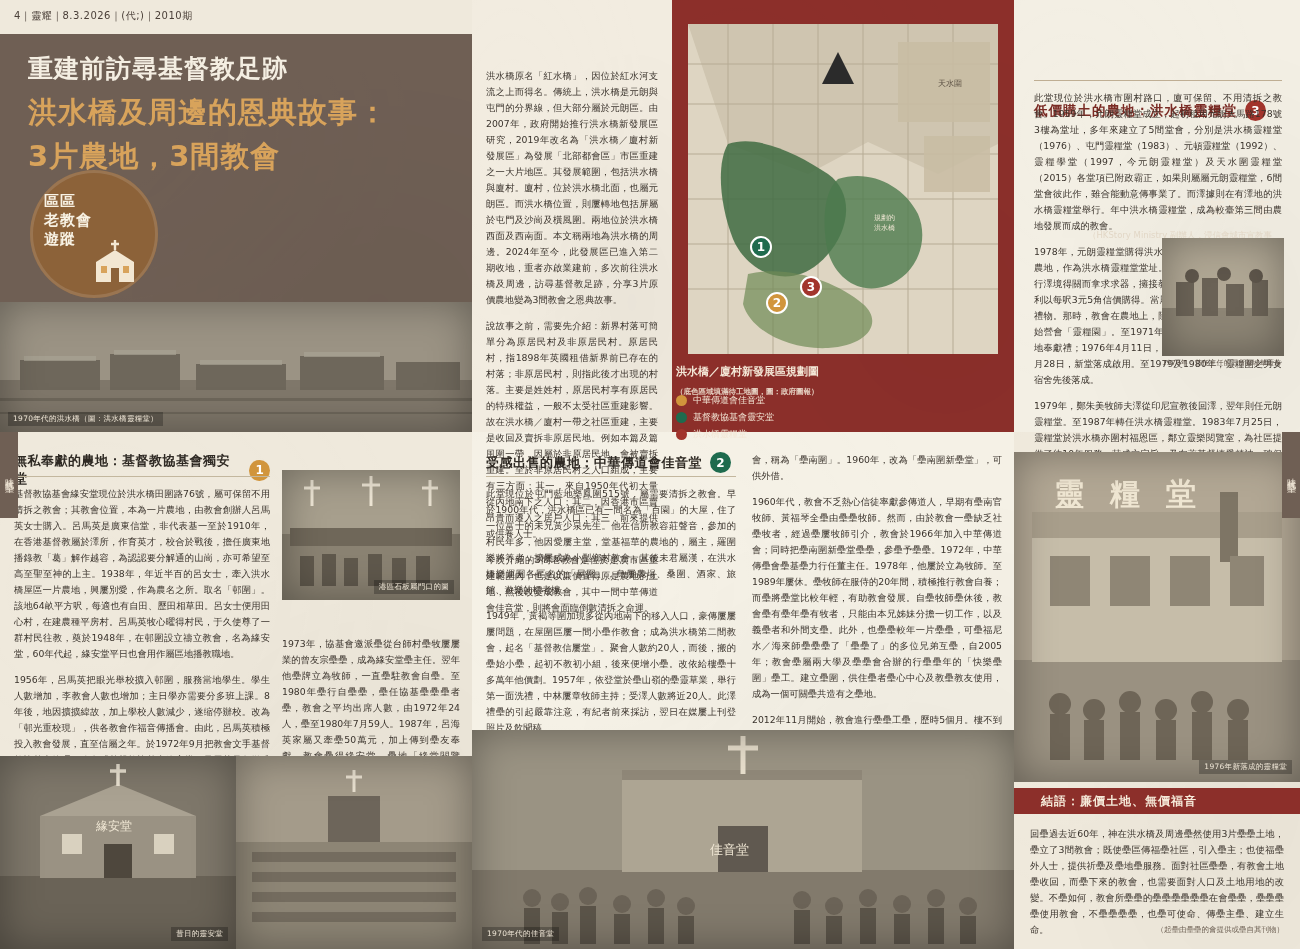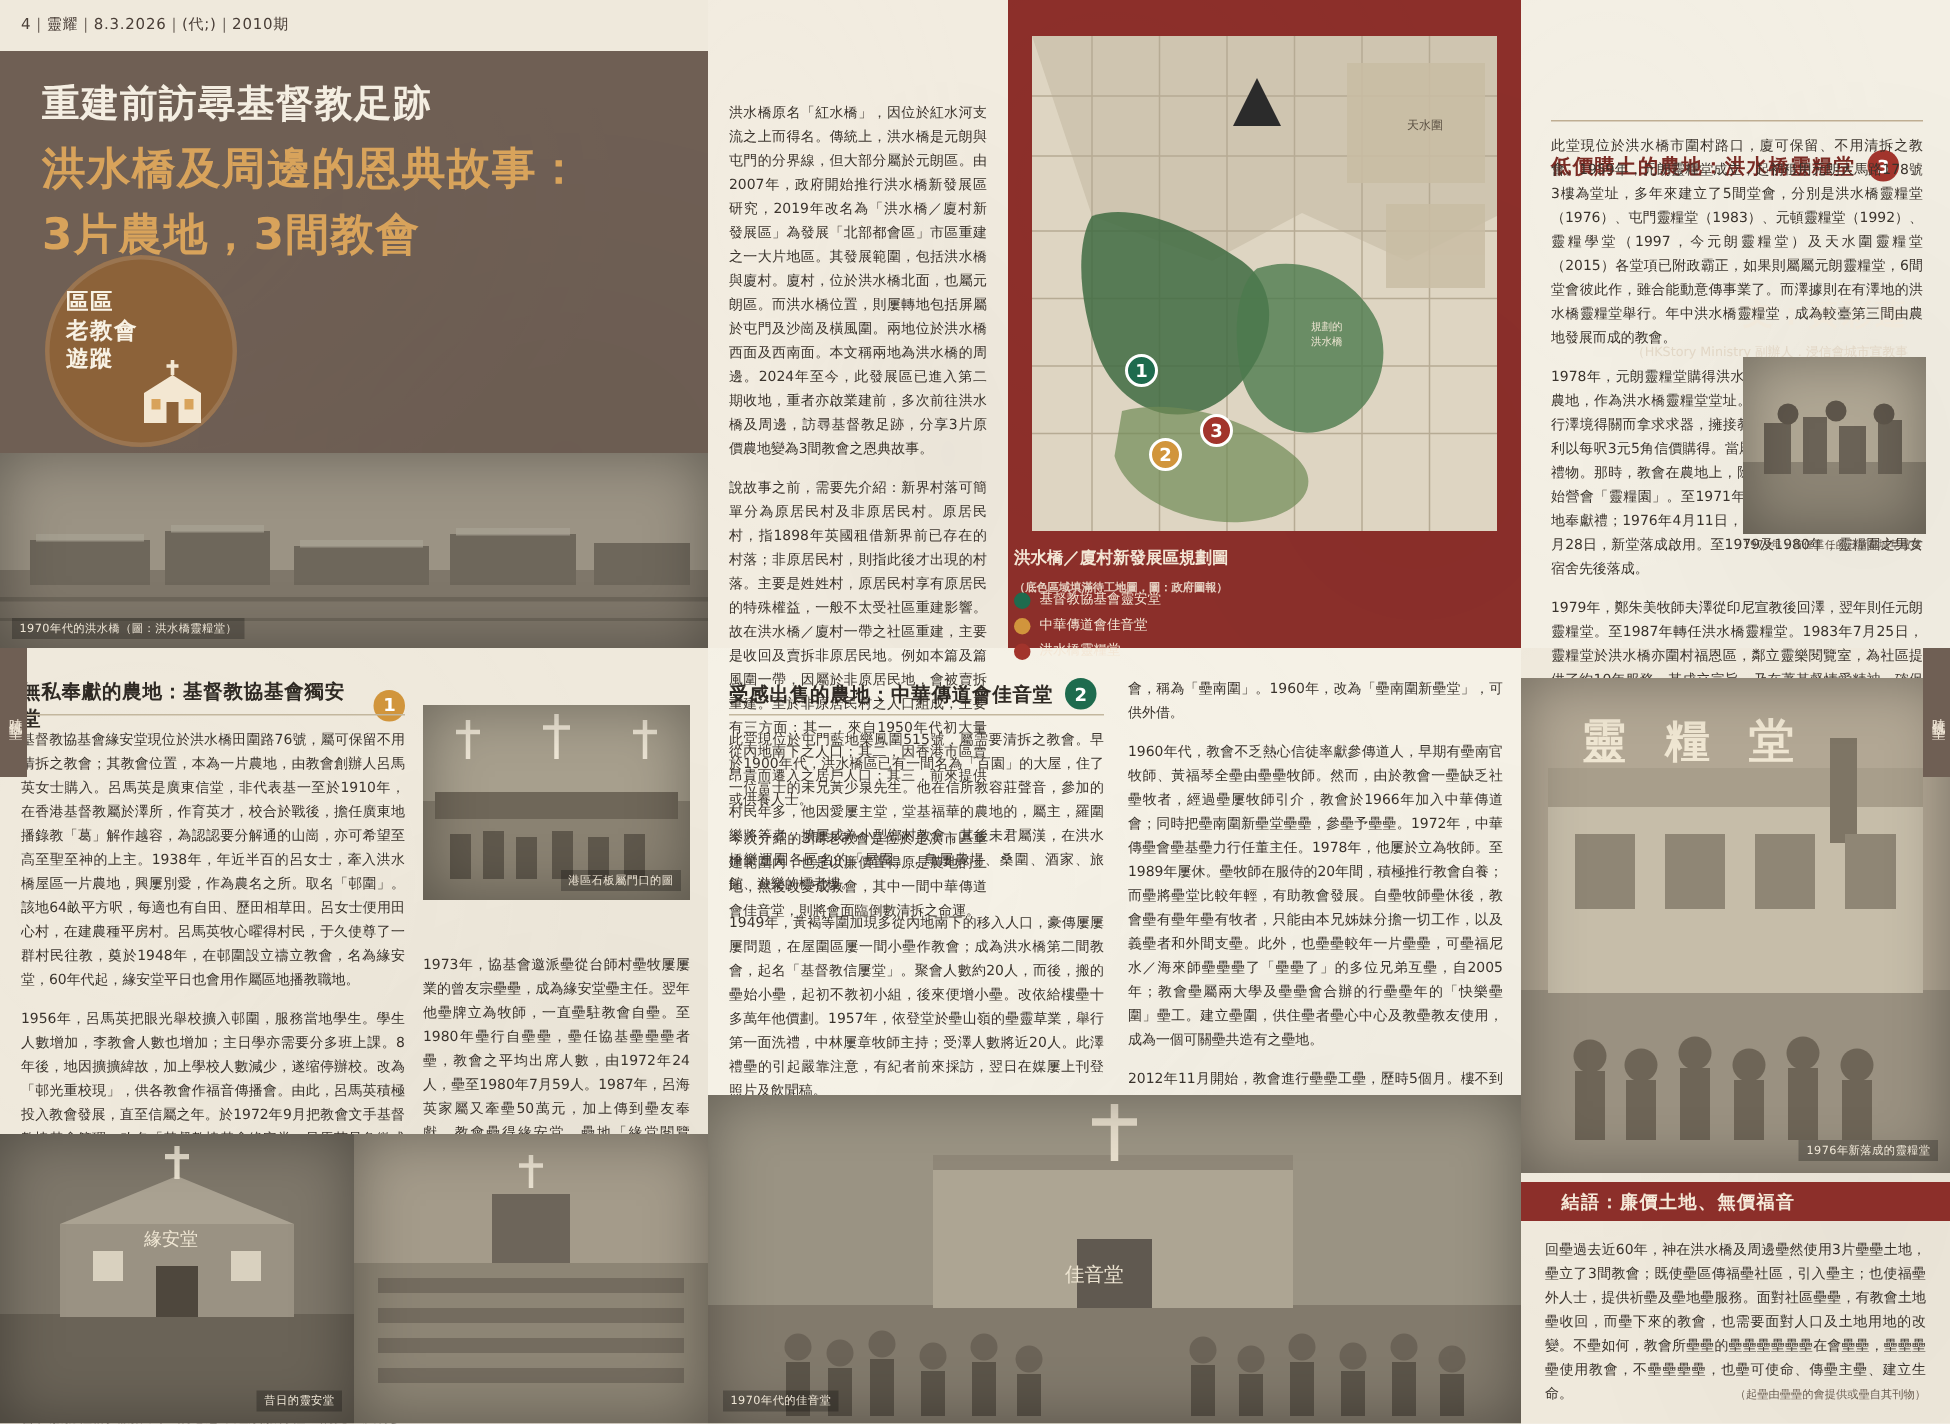--- a/index.html
+++ b/index.html
@@ -249,26 +249,26 @@
     <div class="pin" style="background:#d1953c; left:78px; top:268px;">2</div>
     <div class="pin" style="background:#a2342c; left:112px; top:252px;">3</div>
   </div>
 
   <div class="map-title">
     <span>洪水橋／廈村新發展區規劃圖</span>
     <div class="map-sub">（底色區域填滿待工地圖，圖：政府圖報）</div>
   </div>
   <div class="legend">
     <div class="row">
+        <span class="dot o"></span>
+        <span>中華傳道會佳音堂</span>
+      </div>
+    <div class="row">
         <span class="dot g"></span>
         <span>基督教協基會靈安堂</span>
-      </div>
-    <div class="row">
-        <span class="dot o"></span>
-        <span>中華傳道會佳音堂</span>
       </div>
     <div class="row">
         <span class="dot r"></span>
         <span>洪水橋靈糧堂</span>
       </div>
   </div>
 
   <div class="rt-head">
     <div class="h">低價購土的農地：洪水橋靈糧堂</div>
     <div class="num-circle r">3</div>

